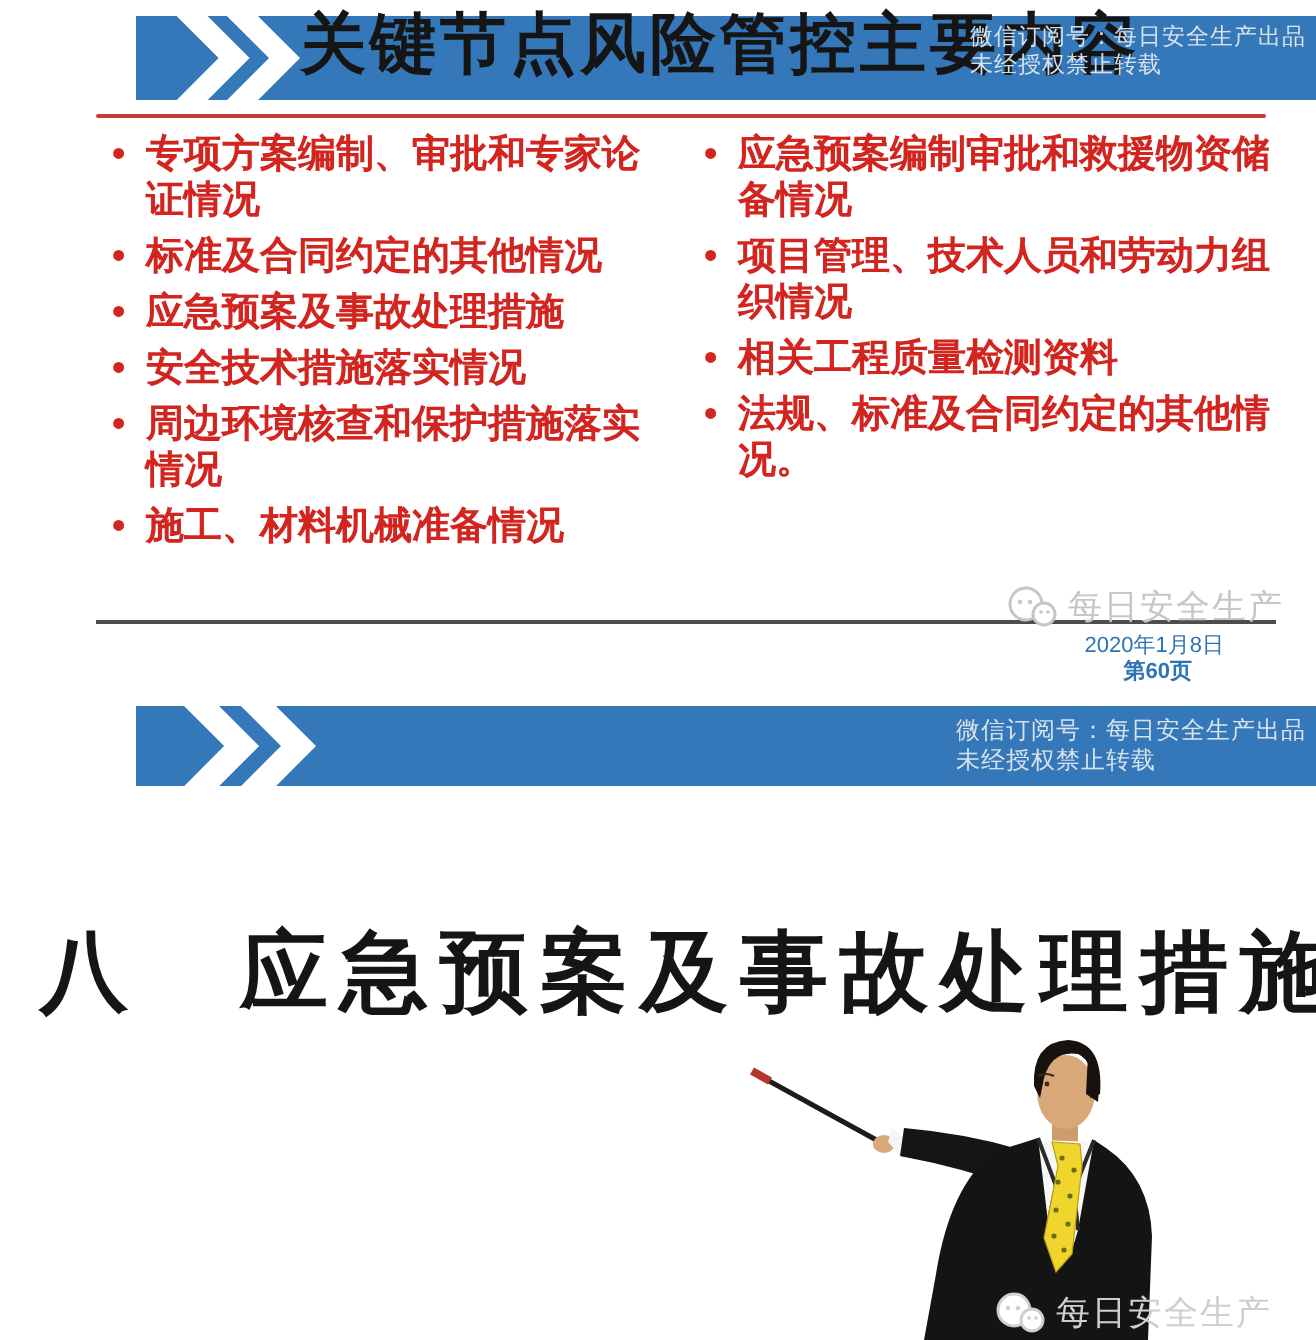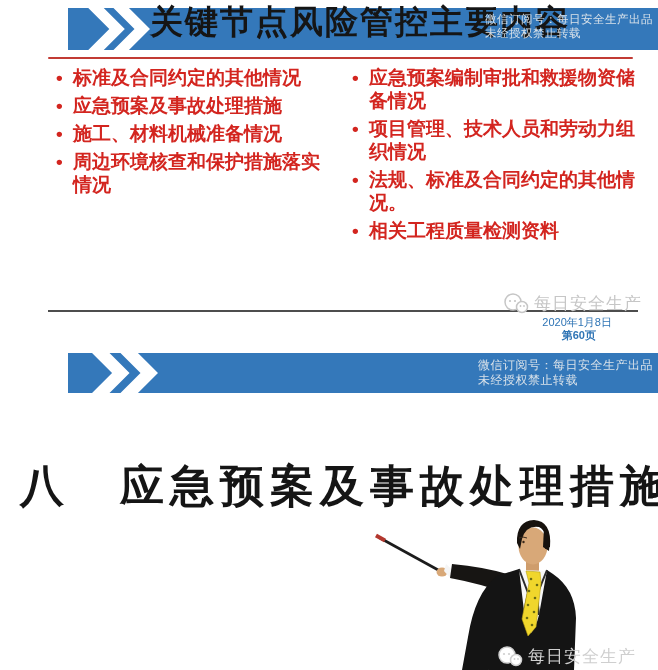--- a/index.html
+++ b/index.html
@@ -102,30 +102,32 @@
         <div>微信订阅号：每日安全生产出品</div>
         <div>未经授权禁止转载</div>
       </div>
     </header>
     <h1 class="title1">关键节点风险管控主要内容</h1>
 
     <div class="rule-top"></div>
 
     <div class="columns">
       <ul class="col col-left">
+        <li>专项方案编制、审批和专家论证情况</li>
         <li>标准及合同约定的其他情况</li>
         <li>应急预案及事故处理措施</li>
+        <li>安全技术措施落实情况</li>
+        <li>周边环境核查和保护措施落实情况</li>
         <li>施工、材料机械准备情况</li>
-        <li>周边环境核查和保护措施落实情况</li>
       </ul>
       <ul class="col col-right">
         <li>应急预案编制审批和救援物资储备情况</li>
         <li>项目管理、技术人员和劳动力组织情况</li>
+        <li>相关工程质量检测资料</li>
         <li>法规、标准及合同约定的其他情况。</li>
-        <li>相关工程质量检测资料</li>
       </ul>
     </div>
 
     <div class="rule-bottom"></div>
 
     <div class="footer-wm">
       <svg class="wm-logo" width="26" height="22" viewBox="0 0 26 22" aria-hidden="true">
         <circle cx="10" cy="9" r="8" fill="#ffffff" stroke="#c6c6c6" stroke-width="1.5"></circle>
         <circle cx="7" cy="8" r="1.1" fill="#c6c6c6"></circle>
         <circle cx="12" cy="8" r="1.1" fill="#c6c6c6"></circle>

